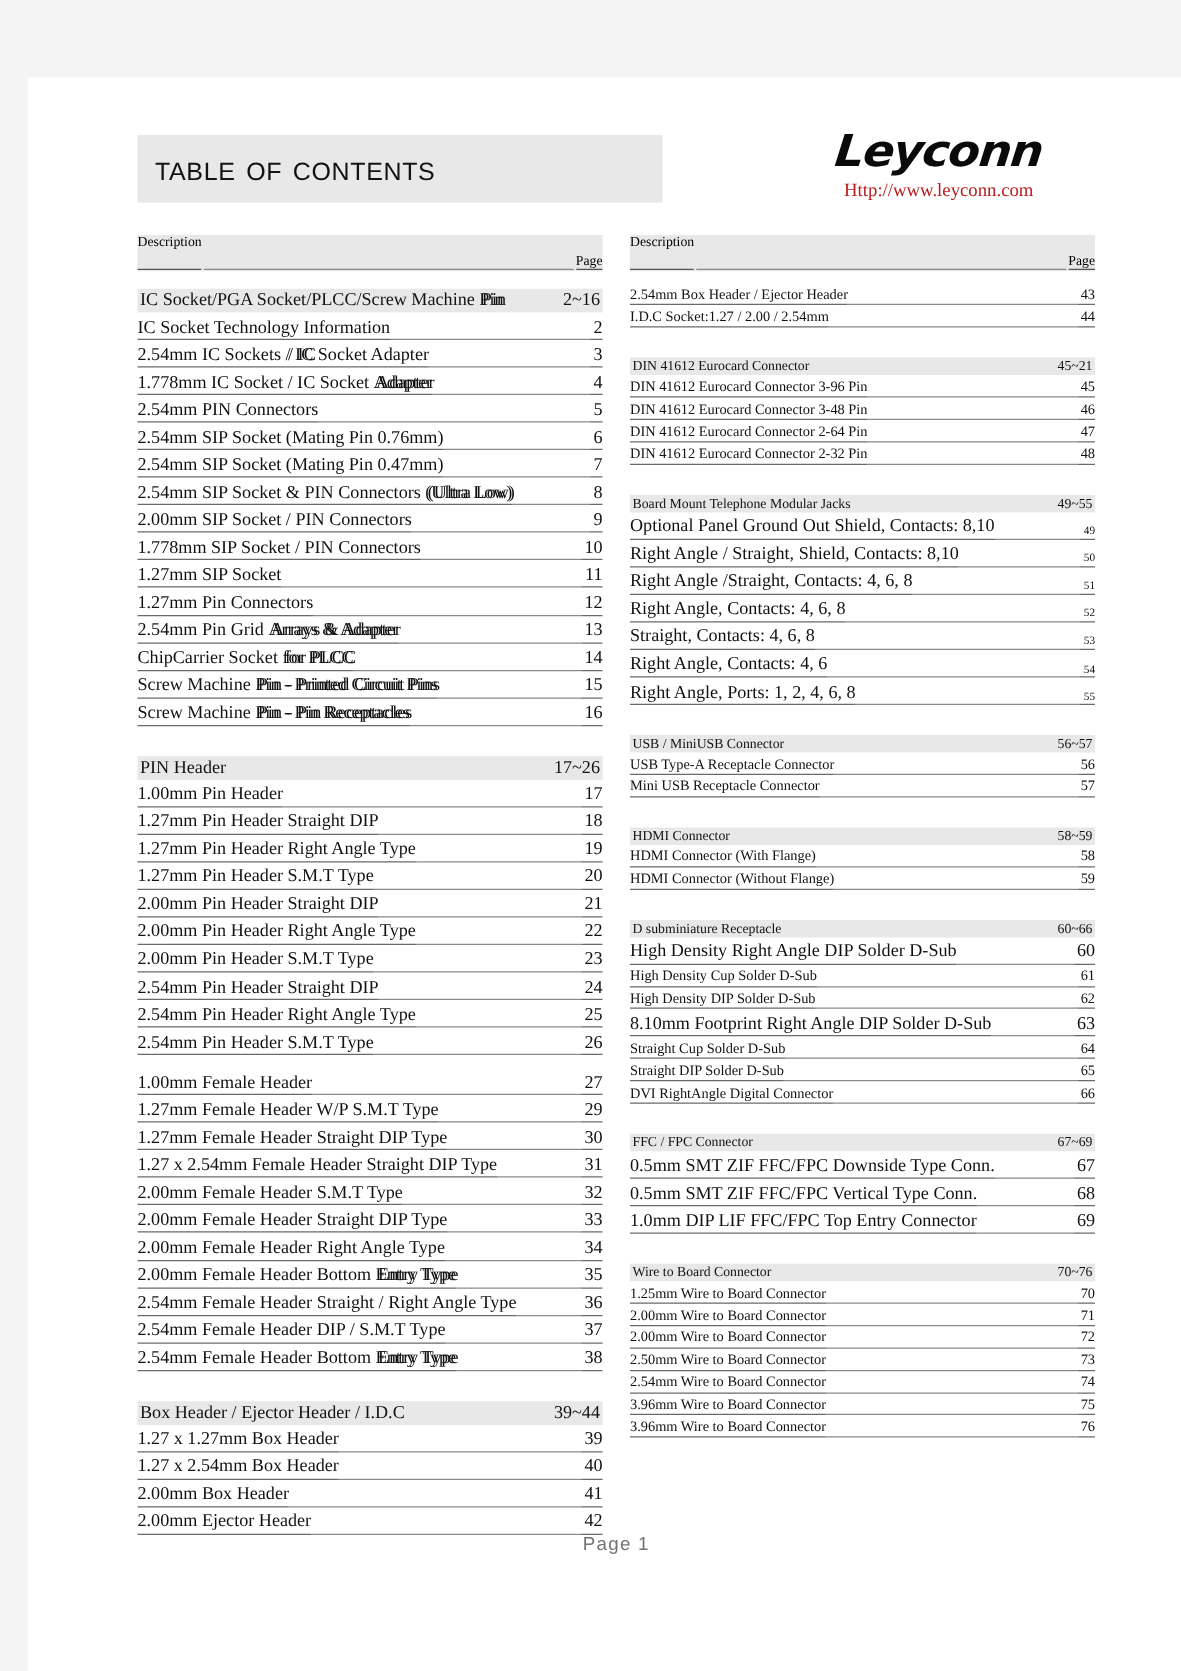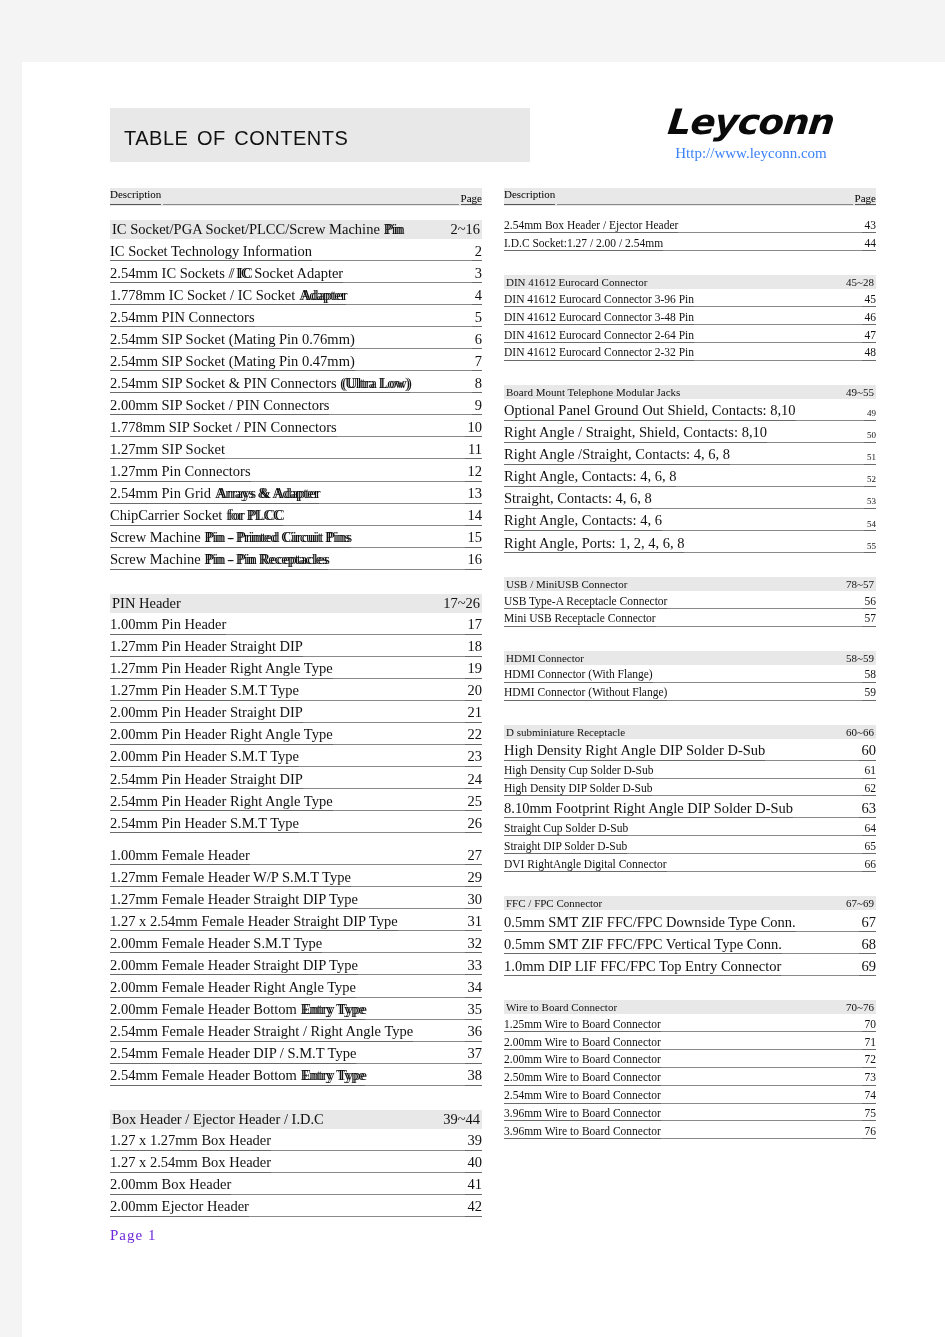--- a/index.html
+++ b/index.html
@@ -68,21 +68,21 @@
     font-size: 35px;
     letter-spacing: -1px;
     color: #0a0a0a;
     transform: skewX(-6deg) scaleX(1.06);
     transform-origin: center;
     line-height: 1.05;
   }
   .brand-url {
     font-family: "Liberation Serif", serif;
     font-size: 15px;
-    color: #3b82f6;
+    color: #b91c1c;
     margin-top: 4px;
   }
 
   
   .columns {
     display: flex;
     gap: 22px;
     margin-top: 2px;
   }
   .col { width: 372px; }
@@ -93,21 +93,21 @@
     display: flex;
     align-items: flex-end;
     background: #e8e8e8;
     font-size: 11px;
     font-weight: normal;
     padding-bottom: 1px;
     margin-bottom: 12px;
   }
   .col-head .d {
     border-bottom: 1.5px solid #555;
-    padding-bottom: 4px;
+    padding-bottom: 15px;
     white-space: nowrap;
   }
   .col-head .fill {
     flex: 1;
     border-bottom: 1.5px solid #888;
     margin: 0 2px 0 2px;
     height: 11px;
   }
   .col-head .p {
     border-bottom: 1.5px solid #555;
@@ -171,24 +171,24 @@
   .ovl > .b { left: 2px; }
 
   .spacer-sm { height: 10px; }
 
   
   .footer {
     position: absolute;
     left: 88px;
     top: 1165px;
     width: 766px;
-    text-align: left;
-    font-family: Liberation Serif, serif;
+    text-align: center;
+    font-family: Liberation Sans, sans-serif;
     font-size: 15px;
-    color: #6d28d9;
+    color: #737373;
     letter-spacing: 1px;
     padding-right: 14px;
   }
 </style>
 </head>
 <body>
 
 <div class="page">
 
   <div class="content">
@@ -447,21 +447,21 @@
             </div>
             <div class="ent small">
               <span class="el">I.D.C  Socket:1.27  /  2.00  /  2.54mm</span>
               <span class="eleader"></span>
               <span class="ep">44</span>
             </div>
             <div class="spacer-sm"></div>
             <div class="grp small">
               <span class="gl">DIN  41612  Eurocard  Connector</span>
               <span class="gfill"></span>
-              <span class="gp">45~28</span>
+              <span class="gp">45~21</span>
             </div>
             <div class="ent small">
               <span class="el">DIN  41612  Eurocard  Connector  3-96  Pin</span>
               <span class="eleader"></span>
               <span class="ep">45</span>
             </div>
             <div class="ent small">
               <span class="el">DIN  41612  Eurocard  Connector  3-48  Pin</span>
               <span class="eleader"></span>
               <span class="ep">46</span>
@@ -514,21 +514,21 @@
             </div>
             <div class="ent">
               <span class="el">Right  Angle,    Ports:  1,  2,  4,  6,  8</span>
               <span class="eleader"></span>
               <span class="ep" style="font-size: 9px;">55</span>
             </div>
             <div class="spacer-sm"></div>
             <div class="grp small">
               <span class="gl">USB  /  MiniUSB  Connector</span>
               <span class="gfill"></span>
-              <span class="gp">78~57</span>
+              <span class="gp">56~57</span>
             </div>
             <div class="ent small">
               <span class="el">USB  Type-A  Receptacle  Connector</span>
               <span class="eleader"></span>
               <span class="ep">56</span>
             </div>
             <div class="ent small">
               <span class="el">Mini USB   Receptacle  Connector</span>
               <span class="eleader"></span>
               <span class="ep">57</span>

